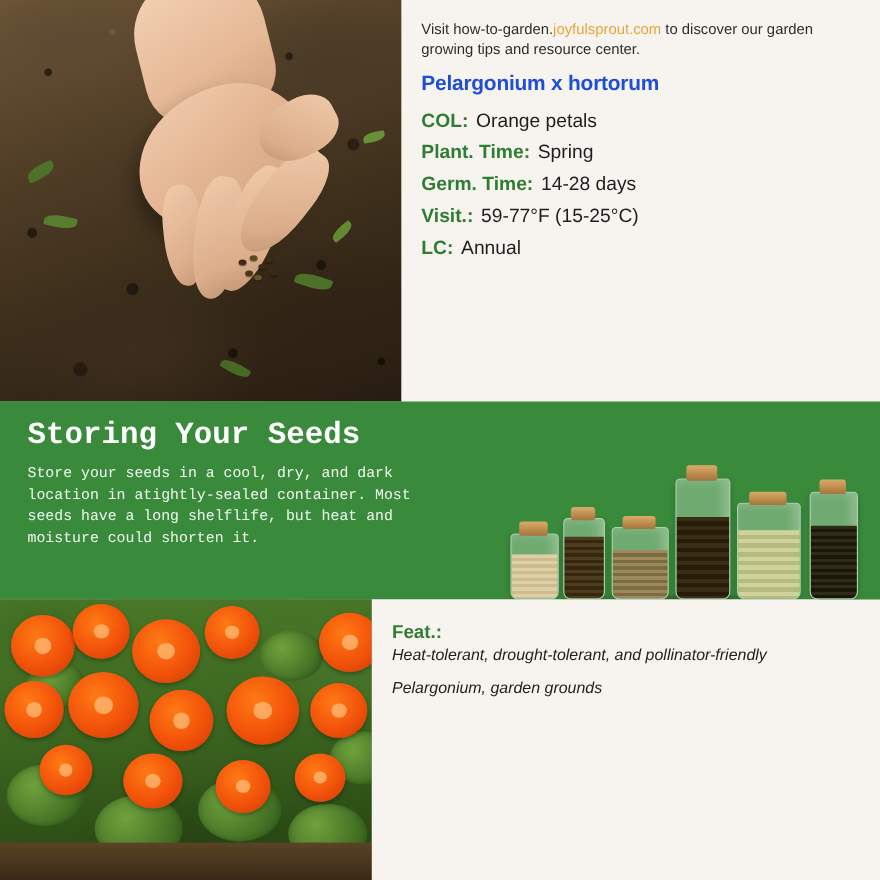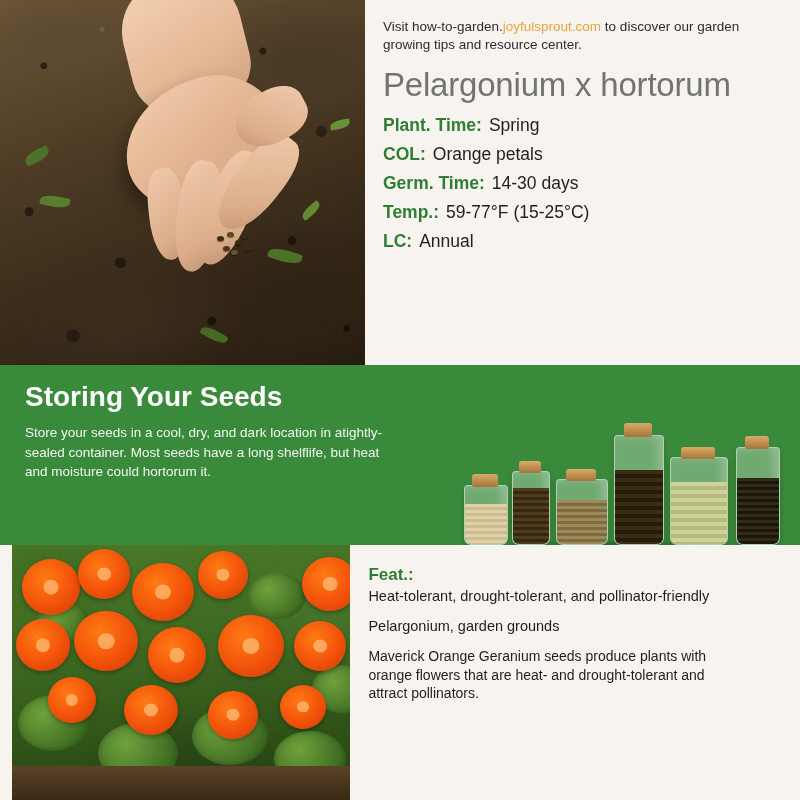--- a/index.html
+++ b/index.html
@@ -140,23 +140,23 @@
   .visit-line {
     font-size: 13.5px;
     color: #2d2d2d;
     line-height: 1.32;
     margin: 0 0 12px 0;
   }
   .visit-line .brand {
     color: #e8a33d;
   }
   .species-name {
-    font-size: 33px;
-    font-weight: normal;
-    color: #737373;
+    font-size: 19px;
+    font-weight: bold;
+    color: #1d4ed8;
     margin: 0 0 11px 0;
     letter-spacing: -0.2px;
   }
   .spec-list {
     margin: 0;
     padding: 0;
     list-style: none;
   }
   .spec-row {
     display: flex;
@@ -181,20 +181,21 @@
     left: 0; top: 365px;
     width: 800px;
     height: 180px;
     background: #3a8a3c;
     overflow: hidden;
   }
   .band-text {
     position: absolute;
     left: 25px; top: 16px;
     width: 360px;
+    font-family: Liberation Mono, monospace;
   }
   .band-title {
     font-size: 28px;
     font-weight: bold;
     color: #ffffff;
     margin: 0 0 10px 0;
   }
   .band-body {
     font-size: 13.5px;
     color: #f1f7f0;
@@ -242,21 +243,21 @@
   .jar-shadow {
     position: absolute;
     bottom: -4px; left: 0;
     width: 340px; height: 10px;
     background: radial-gradient(ellipse 150px 6px at 170px 5px, rgba(0,0,0,.25), rgba(0,0,0,0) 70%);
   }
 
   
   .bottom-section {
     position: absolute;
-    left: 12px; top: 545px;
+    left: 0; top: 545px;
     width: 744px;
     height: 255px;
     display: flex;
   }
   .flower-photo {
     position: relative;
     width: 365px;
     height: 255px;
     overflow: hidden;
     background: #2c4418;
@@ -311,20 +312,21 @@
     font-size: 17px;
     font-weight: bold;
     color: #2f7d32;
     margin: 0 0 2px 0;
   }
   .feat-value {
     font-size: 14.5px;
     color: #1f1f1f;
     margin: 0 0 11px 0;
     line-height: 1.3;
+    font-style: italic;
   }
   .feat-heading {
     font-size: 16.5px;
     font-weight: bold;
     color: #2f7d32;
     margin: 0 0 3px 0;
   }
   .feat-paragraph {
     font-size: 14px;
     color: #1f1f1f;
@@ -368,47 +370,47 @@
       </div>
     </div>
 
     <div class="info-panel">
       <p class="visit-line"><span>Visit how-to-garden.</span><span class="brand">joyfulsprout.com</span><span> to discover our garden growing tips and resource center.</span></p>
 
       <h1 class="species-name">Pelargonium x hortorum</h1>
 
       <ul class="spec-list">
         <li class="spec-row">
+          <span class="spec-label">COL:</span>
+          <span class="spec-value">Orange petals</span>
+        </li>
+        <li class="spec-row">
           <span class="spec-label">Plant. Time:</span>
           <span class="spec-value">Spring</span>
         </li>
         <li class="spec-row">
-          <span class="spec-label">COL:</span>
-          <span class="spec-value">Orange petals</span>
+          <span class="spec-label">Germ. Time:</span>
+          <span class="spec-value">14-28 days</span>
         </li>
         <li class="spec-row">
-          <span class="spec-label">Germ. Time:</span>
-          <span class="spec-value">14-30 days</span>
-        </li>
-        <li class="spec-row">
-          <span class="spec-label">Temp.:</span>
+          <span class="spec-label">Visit.:</span>
           <span class="spec-value">59-77°F (15-25°C)</span>
         </li>
         <li class="spec-row">
           <span class="spec-label">LC:</span>
           <span class="spec-value">Annual</span>
         </li>
       </ul>
     </div>
   </div>
 
   <div class="green-band">
     <div class="band-text">
       <h2 class="band-title">Storing Your Seeds</h2>
-      <p class="band-body">Store your seeds in a cool, dry, and dark location in atightly-sealed container. Most seeds have a long shelflife, but heat and moisture could hortorum it.</p>
+      <p class="band-body">Store your seeds in a cool, dry, and dark location in atightly-sealed container. Most seeds have a long shelflife, but heat and moisture could shorten it.</p>
     </div>
     <div class="jars">
       <div class="jar-shadow"></div>
 
       <div class="jar jarA">
         <div class="fill"></div>
       </div>
       <div class="cork" style="left:33px;bottom:58px;width:26px;height:13px;"></div>
 
       <div class="jar jarB">
@@ -468,17 +470,16 @@
 
       <div class="dirt-strip"></div>
     </div>
 
     <div class="feature-panel">
       <p class="feat-label">Feat.:</p>
       <p class="feat-value">Heat-tolerant, drought-tolerant, and pollinator-friendly</p>
 
       <p class="feat-value">Pelargonium, garden grounds</p>
 
-      <p class="feat-paragraph">Maverick Orange Geranium seeds produce plants with orange flowers that are heat- and drought-tolerant and attract pollinators.</p>
     </div>
   </div>
 
 </div>
 
 </body></html>

